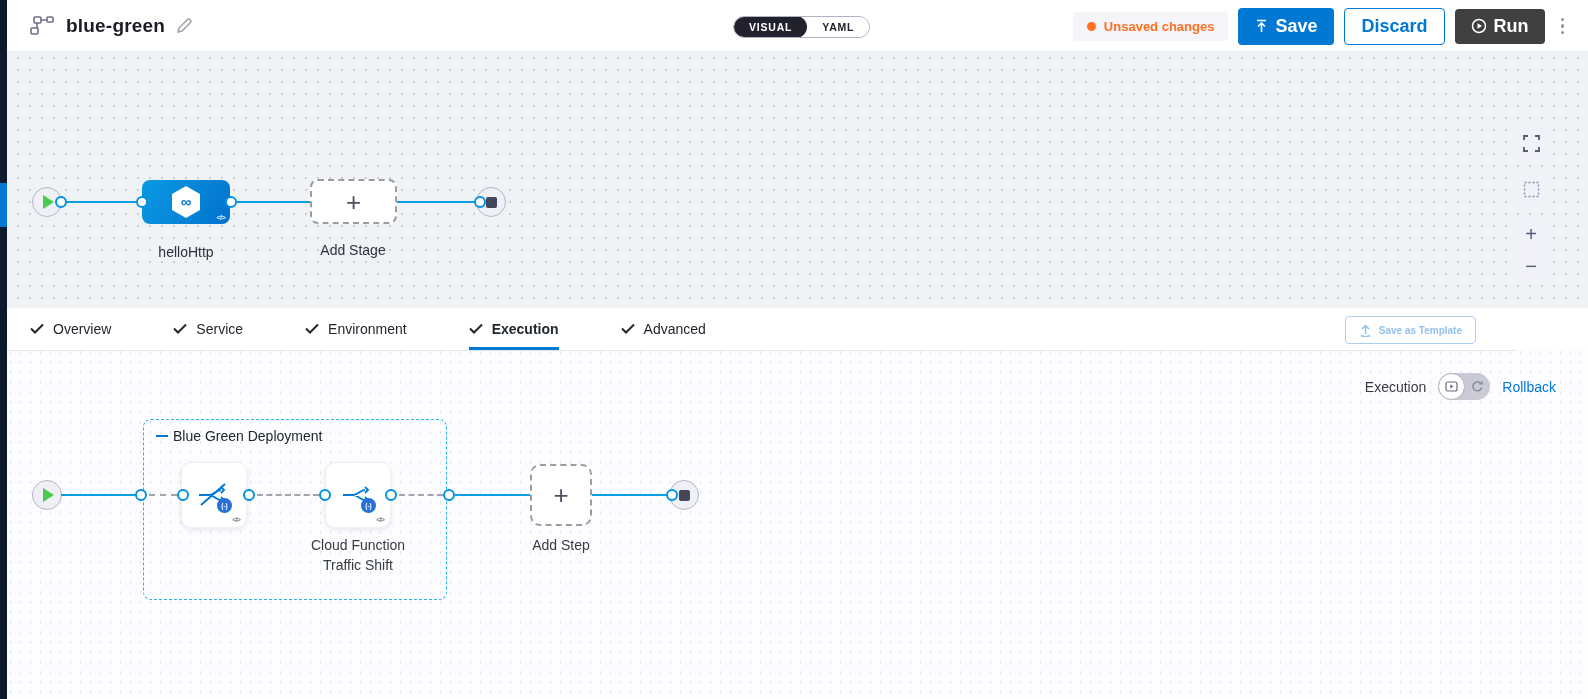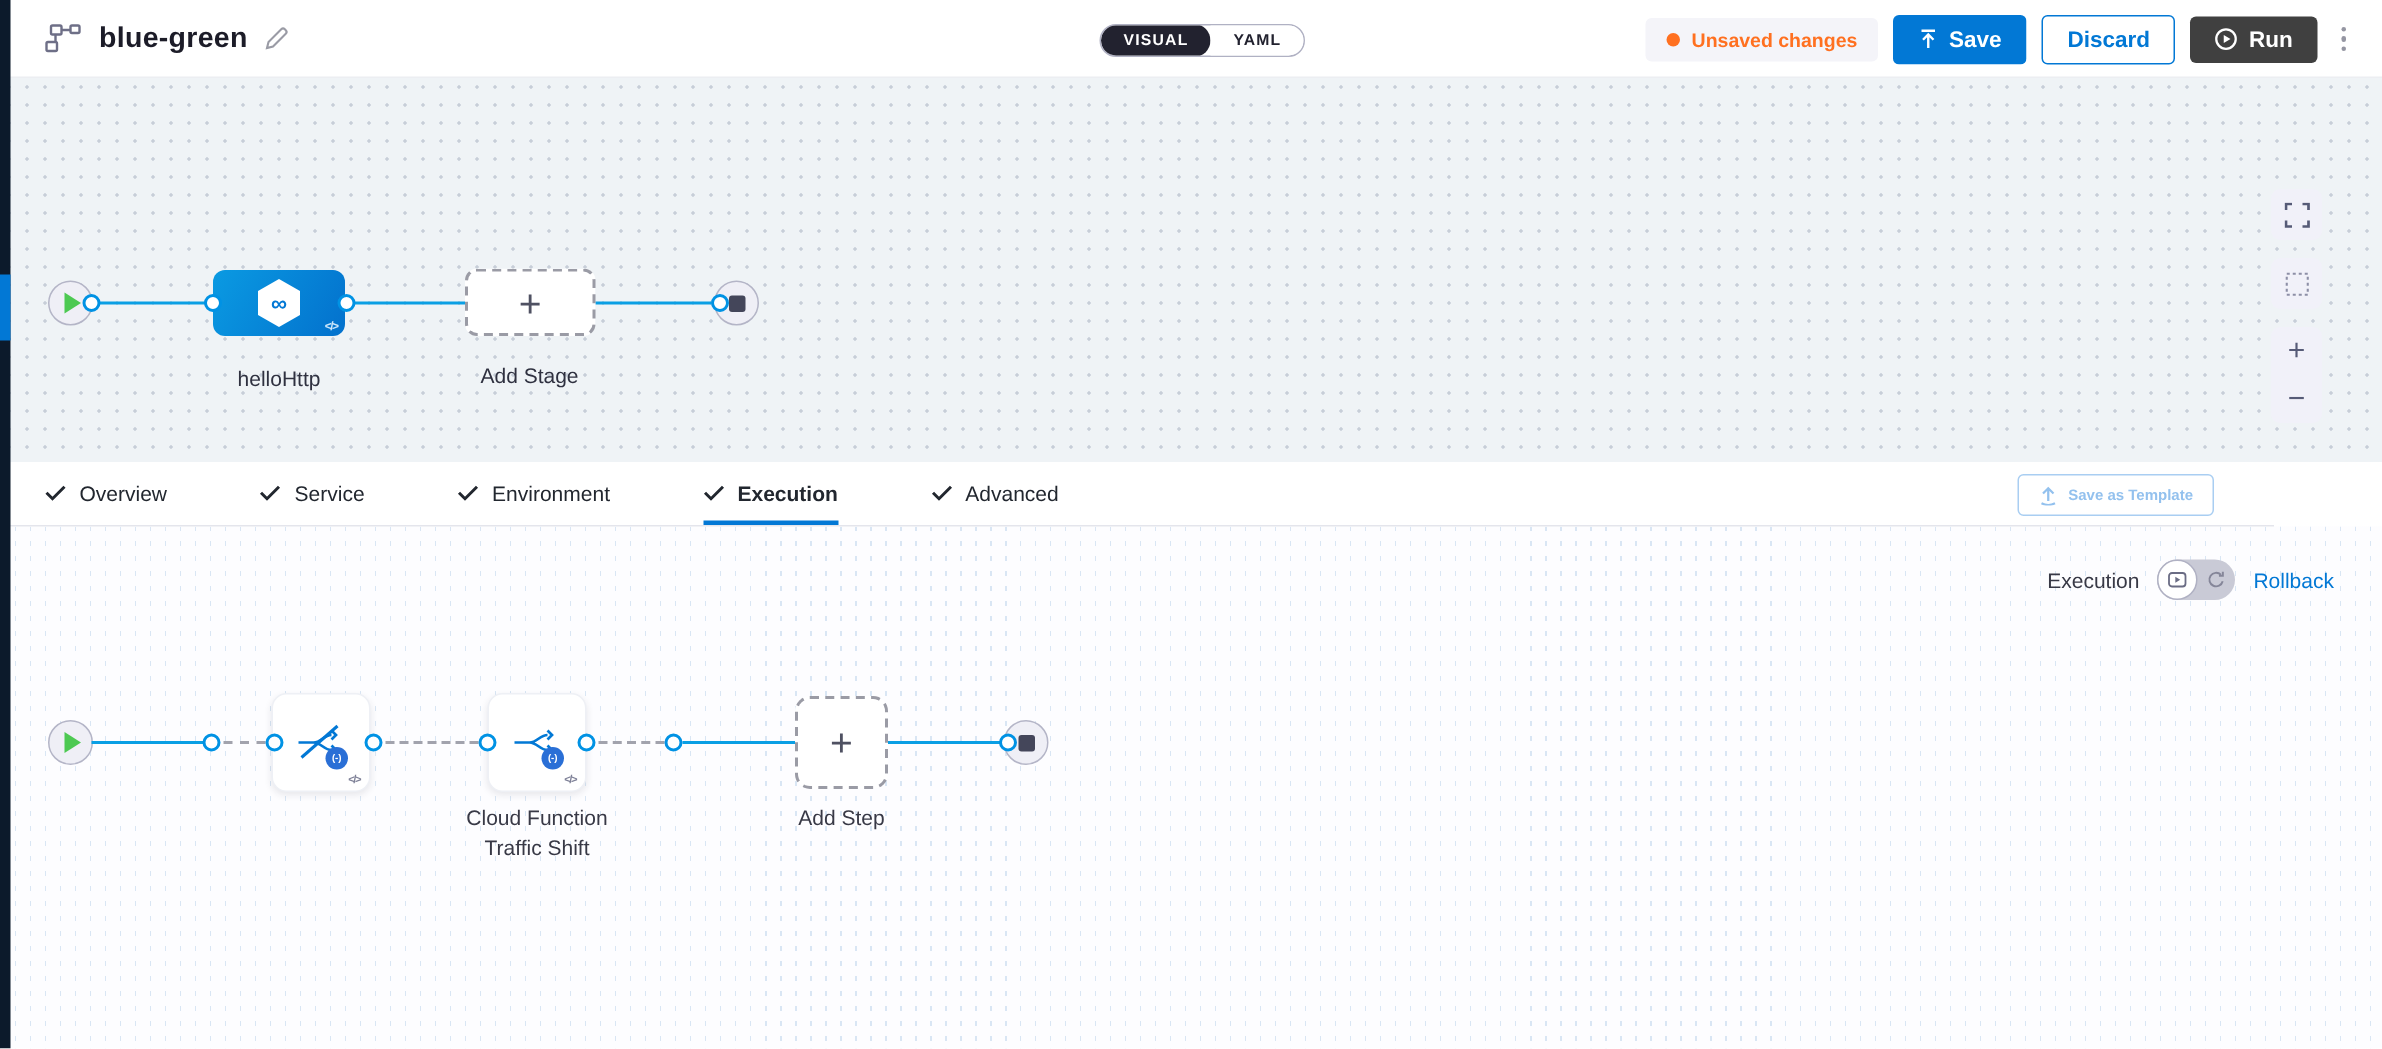--- a/index.html
+++ b/index.html
@@ -19,21 +19,21 @@
 
   .mode-toggle { position:absolute; left:733px; top:16px; height:22px; display:flex; align-items:center; border:1px solid #b0b1c3; border-radius:11px; background:#fff; overflow:hidden; }
   .mode-seg { height:22px; display:flex; align-items:center; justify-content:center; font-size:10.5px; font-weight:bold; letter-spacing:.8px; padding:0 15px; cursor:pointer; }
   .mode-seg.active { background:#22222f; color:#fff; border-radius:11px; }
   .mode-seg.inactive { color:#22222f; background:#fff; }
 
   .header-right { position:absolute; right:18px; top:0; height:52px; display:flex; align-items:center; gap:10px; }
   .unsaved-pill { display:flex; align-items:center; gap:8px; background:#f4f4f9; border-radius:4px; padding:7px 14px; }
   .unsaved-dot { width:9px; height:9px; border-radius:50%; background:#ff7020; }
   .unsaved-text { color:#ff7020; font-size:13px; font-weight:bold; }
-  .btn { display:flex; align-items:center; gap:7px; border-radius:4px; font-size:15px; font-weight:bold; padding:7px 16px; cursor:pointer; border:1px solid transparent; }
+  .btn { display:flex; align-items:center; gap:7px; border-radius:4px; font-size:18px; font-weight:bold; padding:7px 16px; cursor:pointer; border:1px solid transparent; }
   .btn-save { background:#0278d5; color:#fff; }
   .btn-discard { background:#fff; color:#0278d5; border-color:#0278d5; }
   .btn-run { background:#404040; color:#fff; border:none; }
   .kebab { display:flex; flex-direction:column; gap:3px; padding:4px 6px; cursor:pointer; background:none; border:none; }
   .kebab i { width:3.5px; height:3.5px; border-radius:50%; background:#9596a2; }
 
   
   .stage-canvas { position:absolute; left:0; top:52px; width:1588px; height:256px;
     background-color:#eff3f6;
     background-image:radial-gradient(circle,#c7ced8 1px,rgba(0,0,0,0) 1.2px);
@@ -263,20 +263,26 @@
       <span class="play-tri"></span>
     </div>
 
     <div class="link" style="left:61px; top:143px; width:75px;"></div>
     <div class="link-dashed" style="left:149px; top:143px; width:28px;"></div>
     <div class="link-dashed" style="left:257px; top:143px; width:62px;"></div>
     <div class="link-dashed" style="left:399px; top:143px; width:44px;"></div>
     <div class="link" style="left:455px; top:143px; width:75px;"></div>
     <div class="link" style="left:592px; top:143px; width:77px;"></div>
 
+    <div class="group-box">
+      <div class="group-label">
+        <span class="group-dash"></span>
+        <span class="group-name">Blue Green Deployment</span>
+      </div>
+    </div>
 
     <span class="ring" style="left:135px; top:138px;"></span>
     <span class="ring" style="left:177px; top:138px;"></span>
     <span class="ring" style="left:243px; top:138px;"></span>
     <span class="ring" style="left:319px; top:138px;"></span>
     <span class="ring" style="left:385px; top:138px;"></span>
     <span class="ring" style="left:443px; top:138px;"></span>
     <span class="ring" style="left:666px; top:138px;"></span>
 
     <div class="step-card" style="left:181px; top:111px;">

